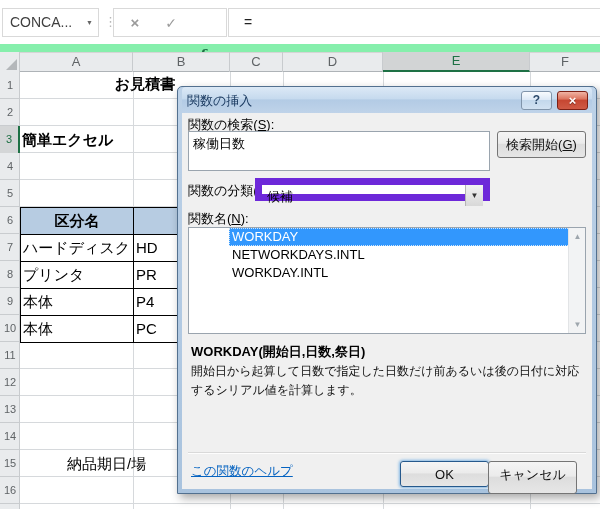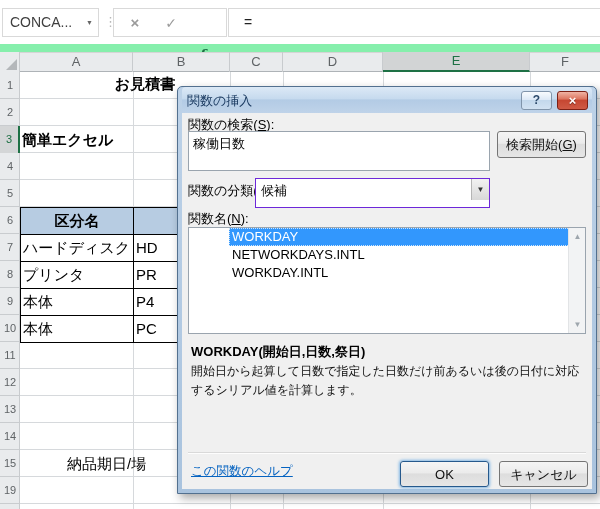--- a/index.html
+++ b/index.html
@@ -54,21 +54,21 @@
   .helpbtn { right:40px; border:1px solid #8094aa; background:linear-gradient(#f8fbfe 0,#dde9f6 45%,#c3d8ec 50%,#d2e2f2 100%); color:#2d4a6b; }
   .closebtn { right:4px; border:1px solid #7c2015; background:linear-gradient(#f0b3a4 0,#dd7762 40%,#c64732 50%,#cf5a45 100%); color:#fff; text-shadow:0 1px 1px rgba(0,0,0,.4); font-size:13px; }
   .dbody { position:relative; height:376px; background:#f0f0f0; }
   .dlabel { position:absolute; font-size:13px; color:#000; }
   .dlabel u, .dbtn u { text-decoration:underline; }
   .dinput { position:absolute; left:6px; top:18px; width:302px; height:40px; background:#fff; border:1px solid #9aa4ae; font-size:13px; padding:3px 4px; color:#000; }
   .dbtn { position:absolute; height:27px; border:1px solid #757575; border-radius:3px;
           background:linear-gradient(#f5f5f5 0,#ebebeb 45%,#dddddd 50%,#e6e6e6 100%);
           font-size:13px; color:#111; text-align:center; line-height:25px; cursor:default; }
   .dbtn.okdefault { border:1px solid #26598c; box-shadow:0 0 3px 1px #7fb5e4; }
-  .combo { position:absolute; left:73px; top:65px; width:235px; height:30px; background:#fff; border:1px solid #6d28d9; }
+  .combo { position:absolute; left:73px; top:65px; width:235px; height:23px; background:#fff; border:7px solid #6d28d9; }
   .combo .cval { position:absolute; left:5px; top:3px; font-size:13px; color:#000; }
   .combo .cbtn { position:absolute; right:0; top:0; width:18px; height:21px; border-left:1px solid #b5b5b5;
                  background:linear-gradient(#f2f2f2,#d8d8d8); text-align:center; font-size:8px; color:#333; line-height:21px; }
   .dlist { position:absolute; left:6px; top:114px; width:398px; height:107px; background:#fff; border:1px solid #9aa4ae; overflow:hidden; }
   .ditem { position:relative; height:18px; font-size:13px; line-height:18px; padding-left:3px; color:#000; width:379px;margin-left:40px; }
   .ditem.sel { background:#3297fd; color:#fff; outline:1px dotted #cfe6fb; outline-offset:-1px; }
   .dscroll { position:absolute; right:0; top:0; width:17px; height:105px; background:#f2f3f4; border-left:1px solid #e2e4e6; }
   .dscroll .sa { position:absolute; left:0; width:17px; height:17px; text-align:center; font-size:8px; color:#9ea6ad; line-height:17px; }
   .dscroll .up { top:0; } .dscroll .dn { bottom:0; }
   .dsig { position:absolute; left:9px; top:230px; font-size:13px; font-weight:bold; color:#000; }
@@ -124,21 +124,21 @@
   <div class="rnum" style="top:207px;">6</div>
   <div class="rnum" style="top:234px;">7</div>
   <div class="rnum" style="top:261px;">8</div>
   <div class="rnum" style="top:288px;">9</div>
   <div class="rnum" style="top:315px;">10</div>
   <div class="rnum" style="top:342px;">11</div>
   <div class="rnum" style="top:369px;">12</div>
   <div class="rnum" style="top:396px;">13</div>
   <div class="rnum" style="top:423px;">14</div>
   <div class="rnum" style="top:450px;">15</div>
-  <div class="rnum" style="top:477px;">19</div>
+  <div class="rnum" style="top:477px;">16</div>
   <div class="rnum" style="top:504px;">17</div>
 
   <div class="cell b" style="left:90px;top:72px;width:110px;height:26px;line-height:24px;text-align:center;font-size:15px;">お見積書</div>
   <div class="cell b" style="left:22px;top:126px;width:130px;height:27px;">簡単エクセル</div>
 
   <div class="tcell hdr" style="left:20px;top:207px;width:114px;height:28px;">区分名</div>
   <div class="tcell hdr" style="left:133px;top:207px;width:98px;height:28px;"></div>
   <div class="tcell" style="left:20px;top:234px;width:114px;height:28px;">ハードディスク</div>
   <div class="tcell" style="left:133px;top:234px;width:98px;height:28px;">HD</div>
   <div class="tcell" style="left:20px;top:261px;width:114px;height:28px;">プリンタ</div>
@@ -178,18 +178,18 @@
           <div class="sa dn">▼</div>
         </div>
       </div>
 
       <div class="dsig">WORKDAY(開始日,日数,祭日)</div>
       <div class="ddesc">開始日から起算して日数で指定した日数だけ前あるいは後の日付に対応するシリアル値を計算します。</div>
 
       <div class="dsep"></div>
       <div class="dlink">この関数のヘルプ</div>
       <div class="dbtn okdefault" style="left:218px;top:348px;width:89px;height:26px;">OK</div>
-      <div class="dbtn" style="left:317px;top:348px;width:89px;height:26px;">キャンセル</div>
+      <div class="dbtn" style="left:306px;top:348px;width:89px;height:33px;">キャンセル</div>
 
     </div>
   </div>
 
 </div>
 
 </body></html>

